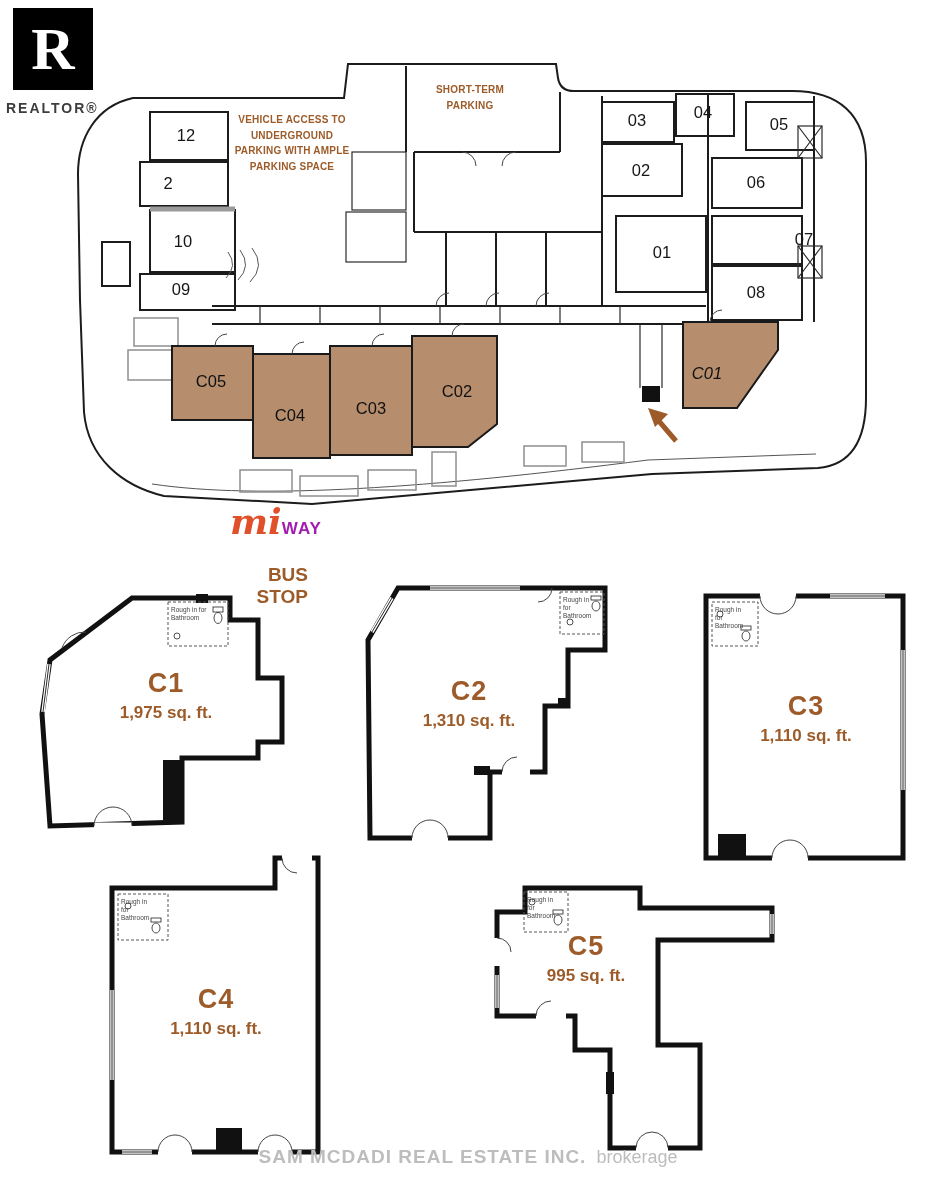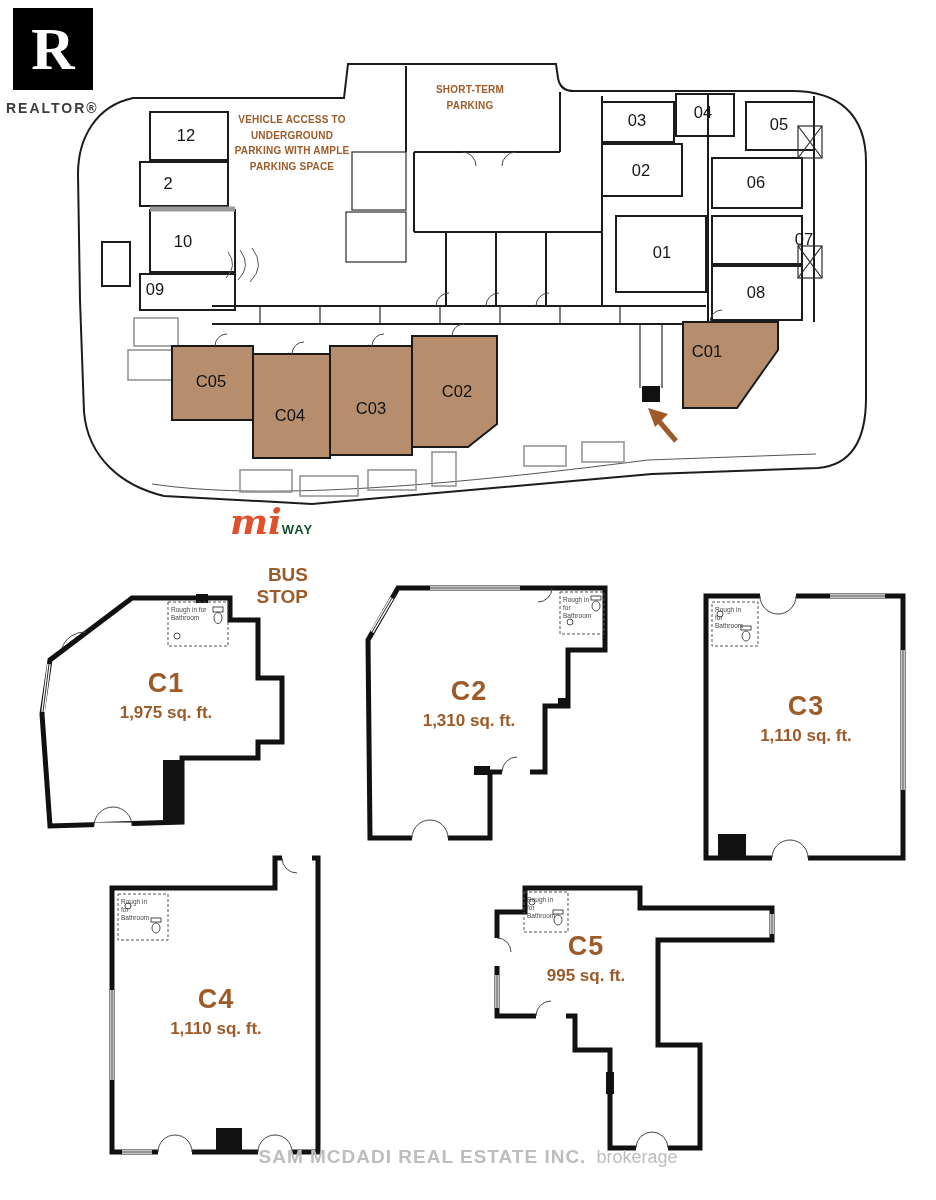--- a/index.html
+++ b/index.html
@@ -22,21 +22,21 @@
         color:var(--annotation-brown);}
   .bath-note{position:absolute;font-size:6.5px;line-height:1.25;color:#444;width:46px;text-align:left;}
   .realtor-box{position:absolute;left:13px;top:8px;width:80px;height:82px;background:#000;
         color:#fff;display:flex;align-items:center;justify-content:center;
         font-family:"Liberation Serif",serif;font-size:60px;font-weight:bold;}
   .realtor-text{position:absolute;left:6px;top:100px;font-size:14px;letter-spacing:2px;
         color:#3d3d3d;font-weight:bold;}
   .miway{position:absolute;left:230px;top:500px;white-space:nowrap;}
   .mi{font-family:"DejaVu Serif",serif;font-style:italic;font-weight:bold;font-size:36px;
         color:var(--mi-orange);}
-  .way{font-size:13px;font-weight:bold;color:#14532d;letter-spacing:1px;}
+  .way{font-size:17px;font-weight:bold;color:#a21caf;letter-spacing:1px;}
   .busstop{position:absolute;left:228px;top:540px;width:80px;text-align:right;font-size:19px;
         font-weight:bold;color:var(--annotation-brown);margin-top:24px;}
   .watermark{position:absolute;left:0;top:1146px;width:936px;text-align:center;
         color:var(--watermark-gray);}
   .wm1{font-size:19px;font-weight:bold;letter-spacing:1px;}
   .wm2{font-size:18px;font-weight:normal;margin-left:10px;}
   
   .wall{stroke:#1c1c1c;stroke-width:2;fill:none;}
   .wallthin{stroke:#2a2a2a;stroke-width:1.2;fill:none;}
   .light{stroke:#555;stroke-width:1;fill:none;}
@@ -281,35 +281,35 @@
 
   <div class="realtor-box">R</div>
   <div class="realtor-text">REALTOR®</div>
 
   <div class="note" style="left:230px;top:112px;width:124px;">VEHICLE ACCESS TO UNDERGROUND PARKING WITH AMPLE PARKING SPACE</div>
   <div class="note" style="left:420px;top:82px;width:100px;">SHORT-TERM PARKING</div>
 
   <div class="unitnum" style="left:169px;top:126px;">12</div>
   <div class="unitnum" style="left:151px;top:174px;">2</div>
   <div class="unitnum" style="left:166px;top:232px;">10</div>
-  <div class="unitnum" style="left:138px;top:280px;">09</div>
+  <div class="unitnum" style="left:164px;top:280px;">09</div>
   <div class="unitnum" style="left:620px;top:111px;">03</div>
   <div class="unitnum" style="left:686px;top:103px;">04</div>
   <div class="unitnum" style="left:762px;top:115px;">05</div>
   <div class="unitnum" style="left:624px;top:161px;">02</div>
   <div class="unitnum" style="left:739px;top:173px;">06</div>
   <div class="unitnum" style="left:645px;top:243px;">01</div>
   <div class="unitnum" style="left:739px;top:230px;margin-left:48px;">07</div>
   <div class="unitnum" style="left:739px;top:283px;">08</div>
 
   <div class="retlabel" style="left:187px;top:372px;">C05</div>
   <div class="retlabel" style="left:266px;top:406px;">C04</div>
   <div class="retlabel" style="left:347px;top:399px;">C03</div>
   <div class="retlabel" style="left:433px;top:382px;">C02</div>
-  <div class="retlabel" style="left:683px;top:342px;">C01</div>
+  <div class="retlabel" style="left:683px;top:364px;font-style:italic;">C01</div>
 
   <div class="miway">
     <span class="mi">mi</span><span class="way">WAY</span>
   </div>
   <div class="busstop">BUS STOP</div>
 
   <div class="plan-label" style="left:96px;top:668px;">C1</div>
   <div class="plan-area" style="left:96px;top:703px;">1,975 sq. ft.</div>
   <div class="plan-label" style="left:399px;top:676px;">C2</div>
   <div class="plan-area" style="left:399px;top:711px;">1,310 sq. ft.</div>

